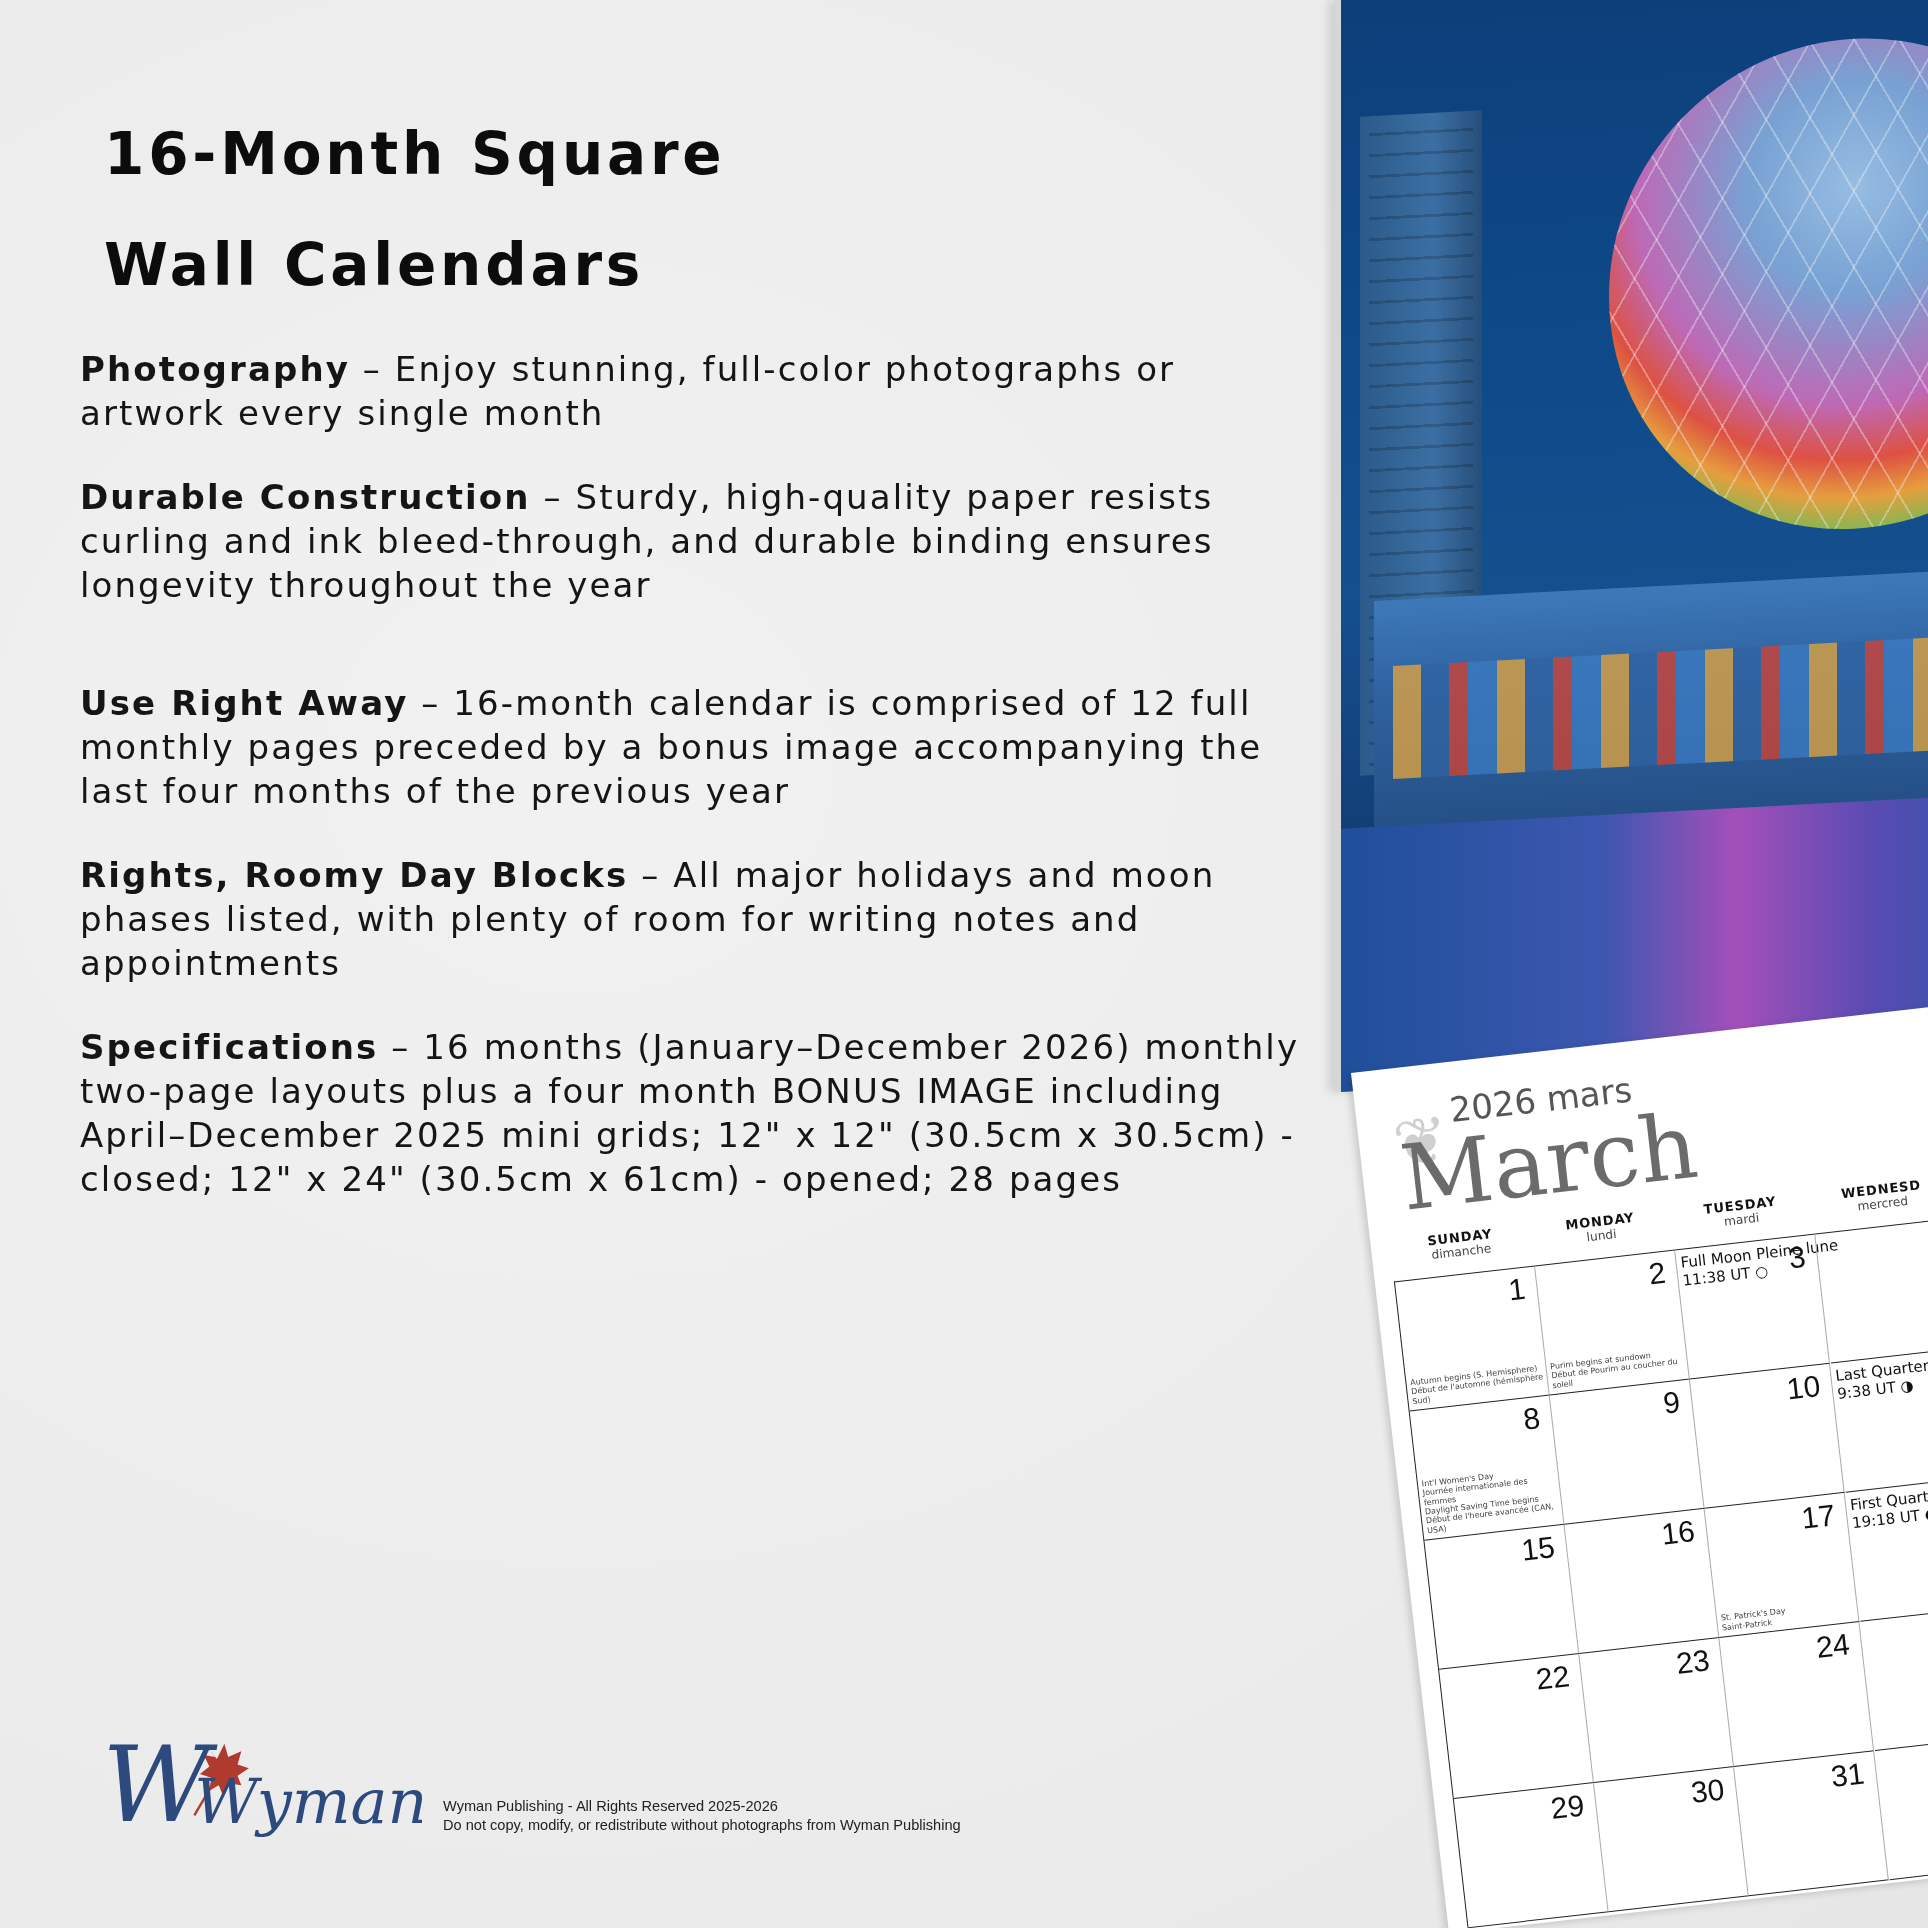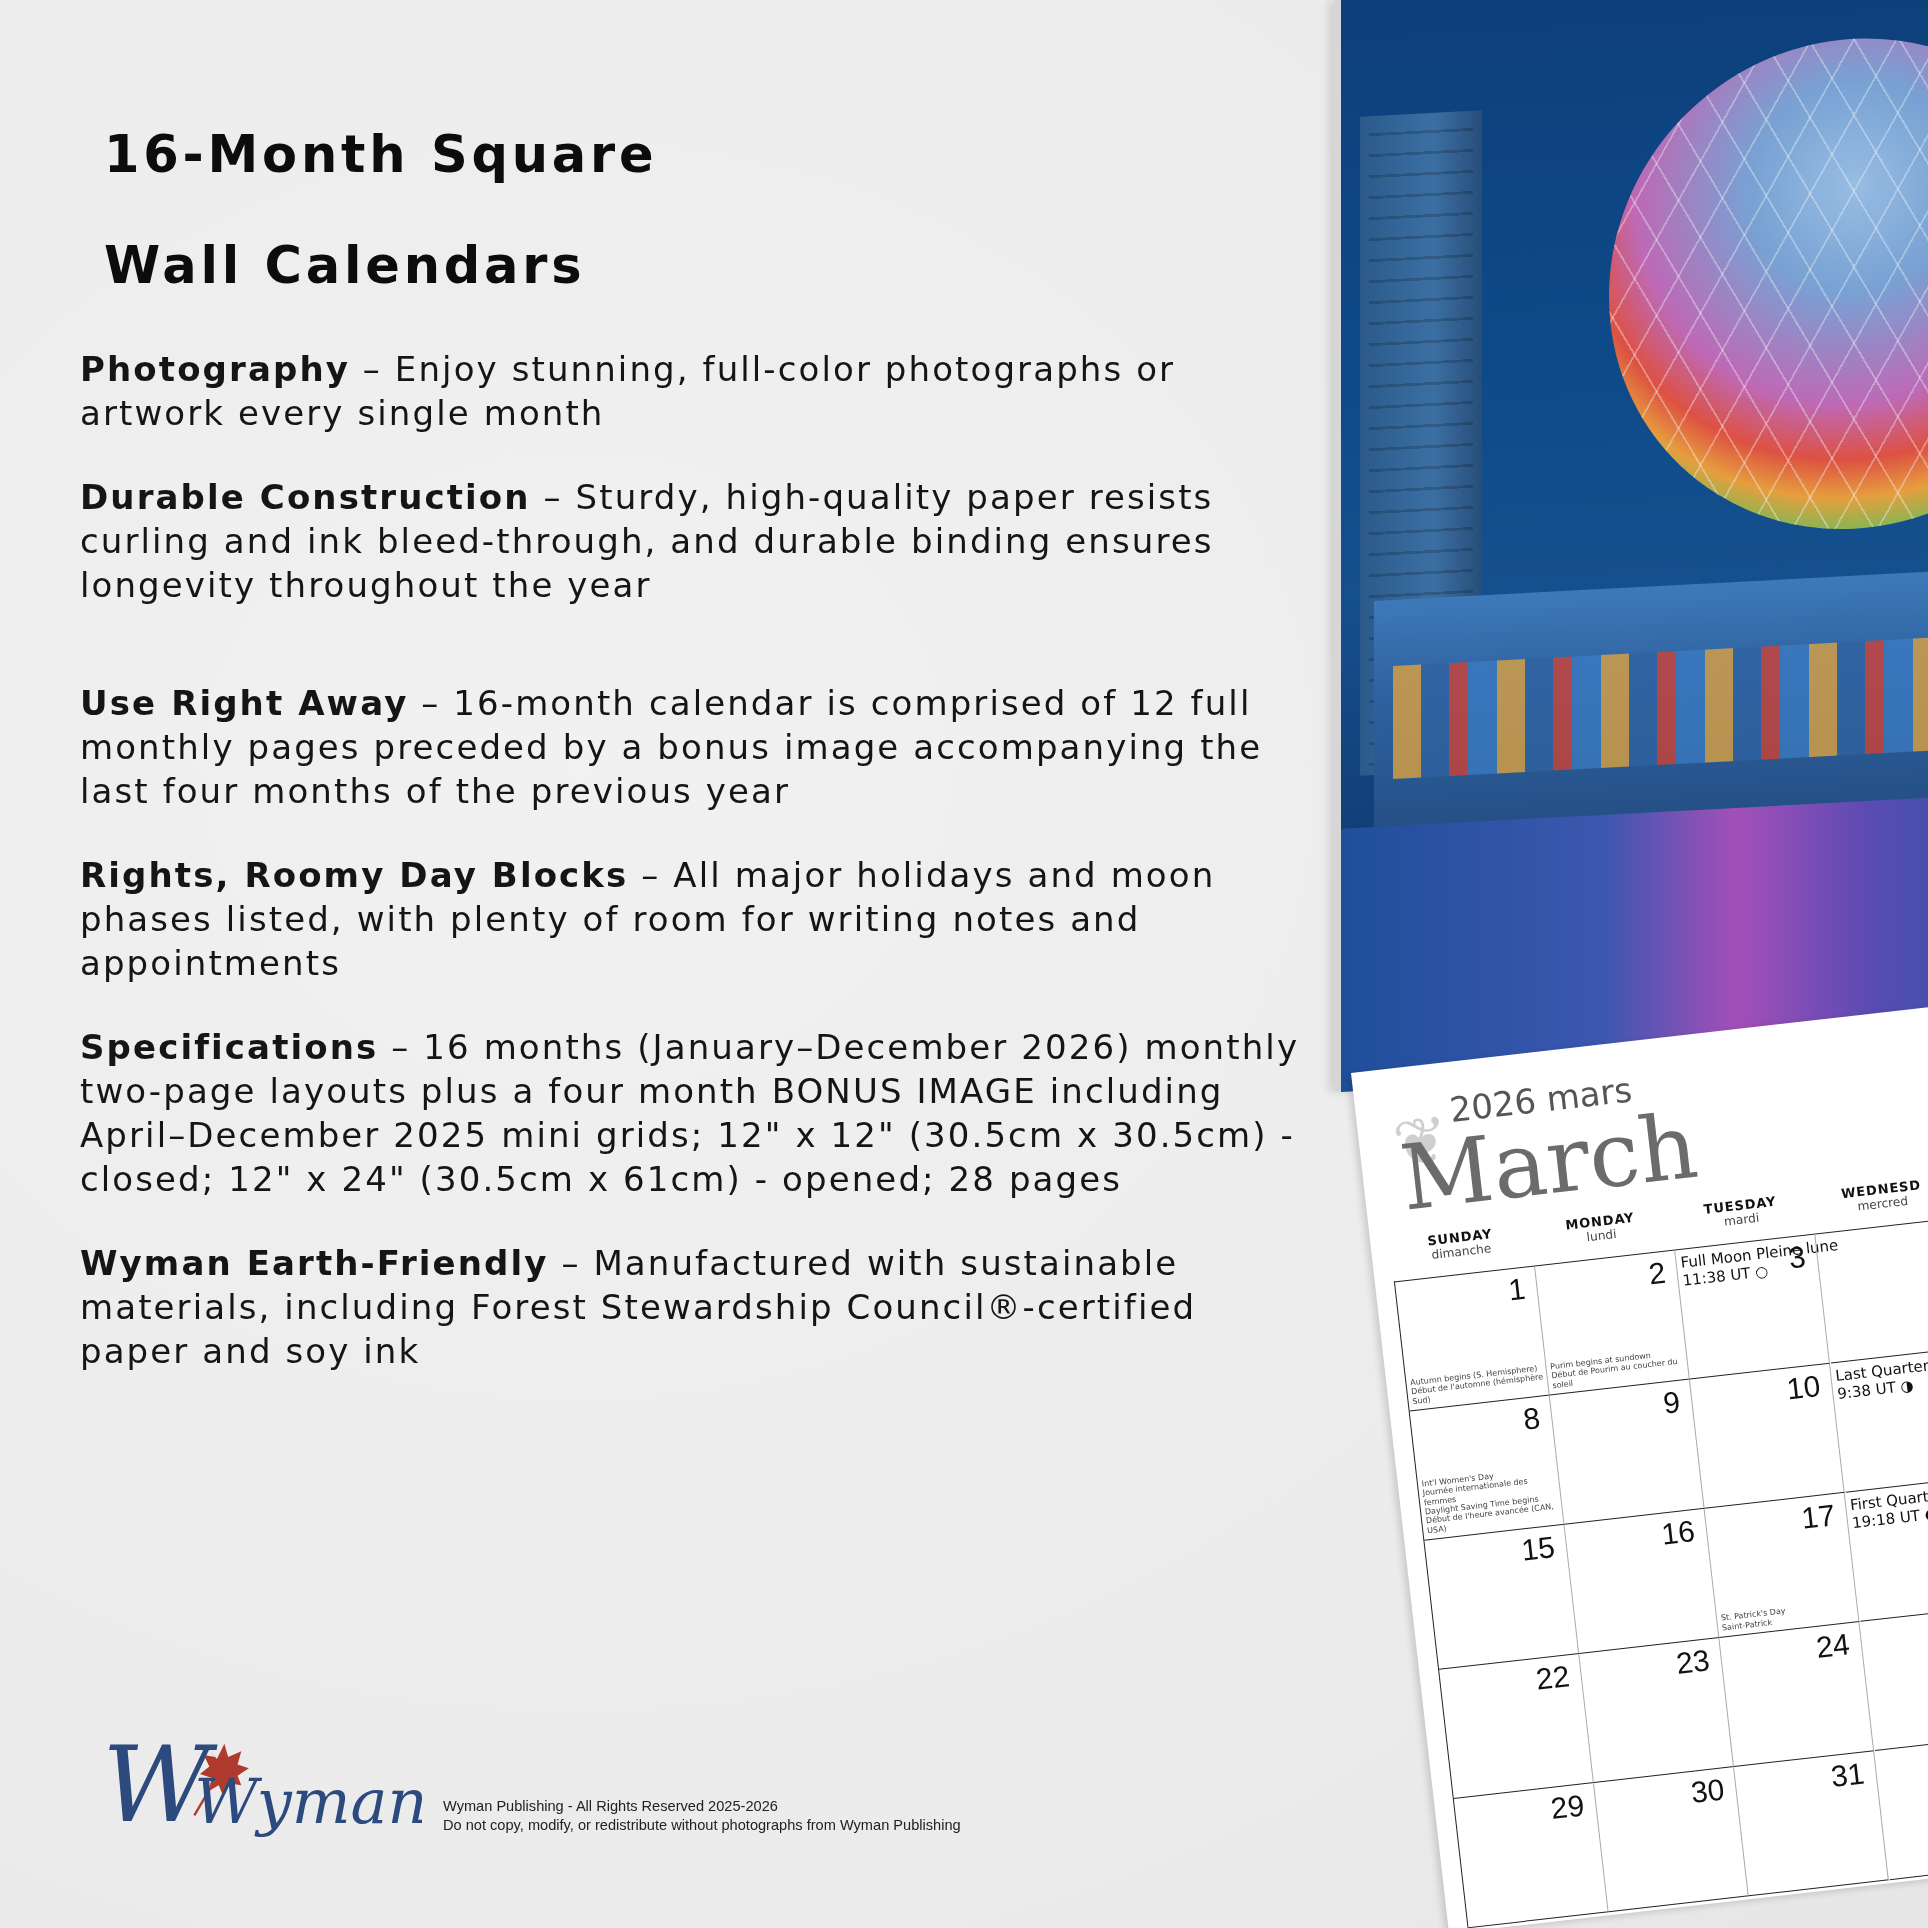--- a/index.html
+++ b/index.html
@@ -1,18 +1,18 @@
 <!DOCTYPE html>
 <html style="font-size:15px"><head>
 <meta charset="utf-8">
 <style>
   html,body{margin:0;padding:0;}
   body{width:1928px;height:1928px;overflow:hidden;background:#eeeeee;position:relative;font-family:"DejaVu Sans",sans-serif;color:#111;}
   .bg{position:absolute;inset:0;background:radial-gradient(ellipse at 30% 40%,#f1f1f1 0%,#ebebeb 70%,#e6e6e6 100%);}
-  .title{position:absolute;left:104px;top:99px;font-family:"DejaVu Sans",sans-serif;font-weight:bold;font-size:51px;line-height:111px;letter-spacing:3.8px;color:#0c0c0c;margin:0;}
+  .title{position:absolute;left:104px;top:99px;font-family:"DejaVu Sans",sans-serif;font-weight:bold;font-size:58px;line-height:111px;letter-spacing:3.8px;color:#0c0c0c;margin:0;}
   .features{position:absolute;left:80px;top:347px;width:1224px;}
   .feature{font-size:34px;line-height:44px;letter-spacing:2.1px;color:#151515;margin:0 0 40px 0;}
   .feature b{font-weight:bold;}
   .feature.gap{margin-top:74px;}
   .logo{position:absolute;left:102px;top:1710px;width:320px;height:141px;}
   .copyright{position:absolute;left:443px;top:1797px;font-family:"Liberation Sans",sans-serif;font-size:14.6px;line-height:19px;color:#222;}
   
   .cal{position:absolute;left:1323px;top:0;width:659px;height:1928px;}
   .photo{position:absolute;left:11.3px;top:0;width:621px;height:1092px;background:linear-gradient(180deg,#0d3f7a 0%,#0e4a8a 35%,#154f8e 55%,#123d74 78%,#0e2f60 100%);transform:skewY(-3deg);transform-origin:0 0;border-left:7.5px solid #d6d6d6;box-shadow:-5.6px 0 9.4px rgba(0,0,0,0.12);overflow:hidden;}
   .tower{position:absolute;left:19px;top:118px;width:122px;height:659px;background:linear-gradient(90deg,#2b5a8a,#3b6fa3 60%,#274e7a);}
@@ -43,21 +43,20 @@
   <span>16-Month Square</span><br>
   <span>Wall Calendars</span>
 </h1>
 
 <div class="features">
   <p class="feature"><b>Photography</b><span> – Enjoy stunning, full-color photographs or artwork every single month</span></p>
   <p class="feature"><b>Durable Construction</b><span> – Sturdy, high-quality paper resists curling and ink bleed-through, and durable binding ensures longevity throughout the year</span></p>
   <p class="feature gap"><b>Use Right Away</b><span> – 16-month calendar is comprised of 12 full monthly pages preceded by a bonus image accompanying the last four months of the previous year</span></p>
   <p class="feature"><b>Rights, Roomy Day Blocks</b><span> – All major holidays and moon phases listed, with plenty of room for writing notes and appointments</span></p>
   <p class="feature"><b>Specifications</b><span> – 16 months (January–December 2026) monthly two-page layouts plus a four month BONUS IMAGE including April–December 2025 mini grids; 12" x 12" (30.5cm x 30.5cm) - closed; 12" x 24" (30.5cm x 61cm) - opened; 28 pages</span></p>
-  <p class="feature"><b>Wyman Earth-Friendly</b><span> – Manufactured with sustainable materials, including Forest Stewardship Council®-certified paper and soy ink</span></p>
 </div>
 
 <svg class="logo" viewBox="0 0 340 150">
   <g>
     <path d="M112 40 l10 12 l8 -16 l4 14 l14 -6 l-4 14 l12 4 l-12 8 l4 10 l-14 -2 l-6 12 l-4 -10 l-10 6 l2 -14 l-12 -4 l10 -8 l-6 -12 l12 2 z" fill="#b03a2e"></path>
     <path d="M118 78 L98 112" stroke="#b03a2e" stroke-width="2.5"></path>
   </g>
   <text x="0" y="118" font-family="DejaVu Serif, serif" font-style="italic" font-size="112" fill="#2c4a7e">W</text>
   <text x="98" y="120" font-family="DejaVu Serif, serif" font-style="italic" font-size="66" fill="#2c4a7e">Wyman</text>
 </svg>

